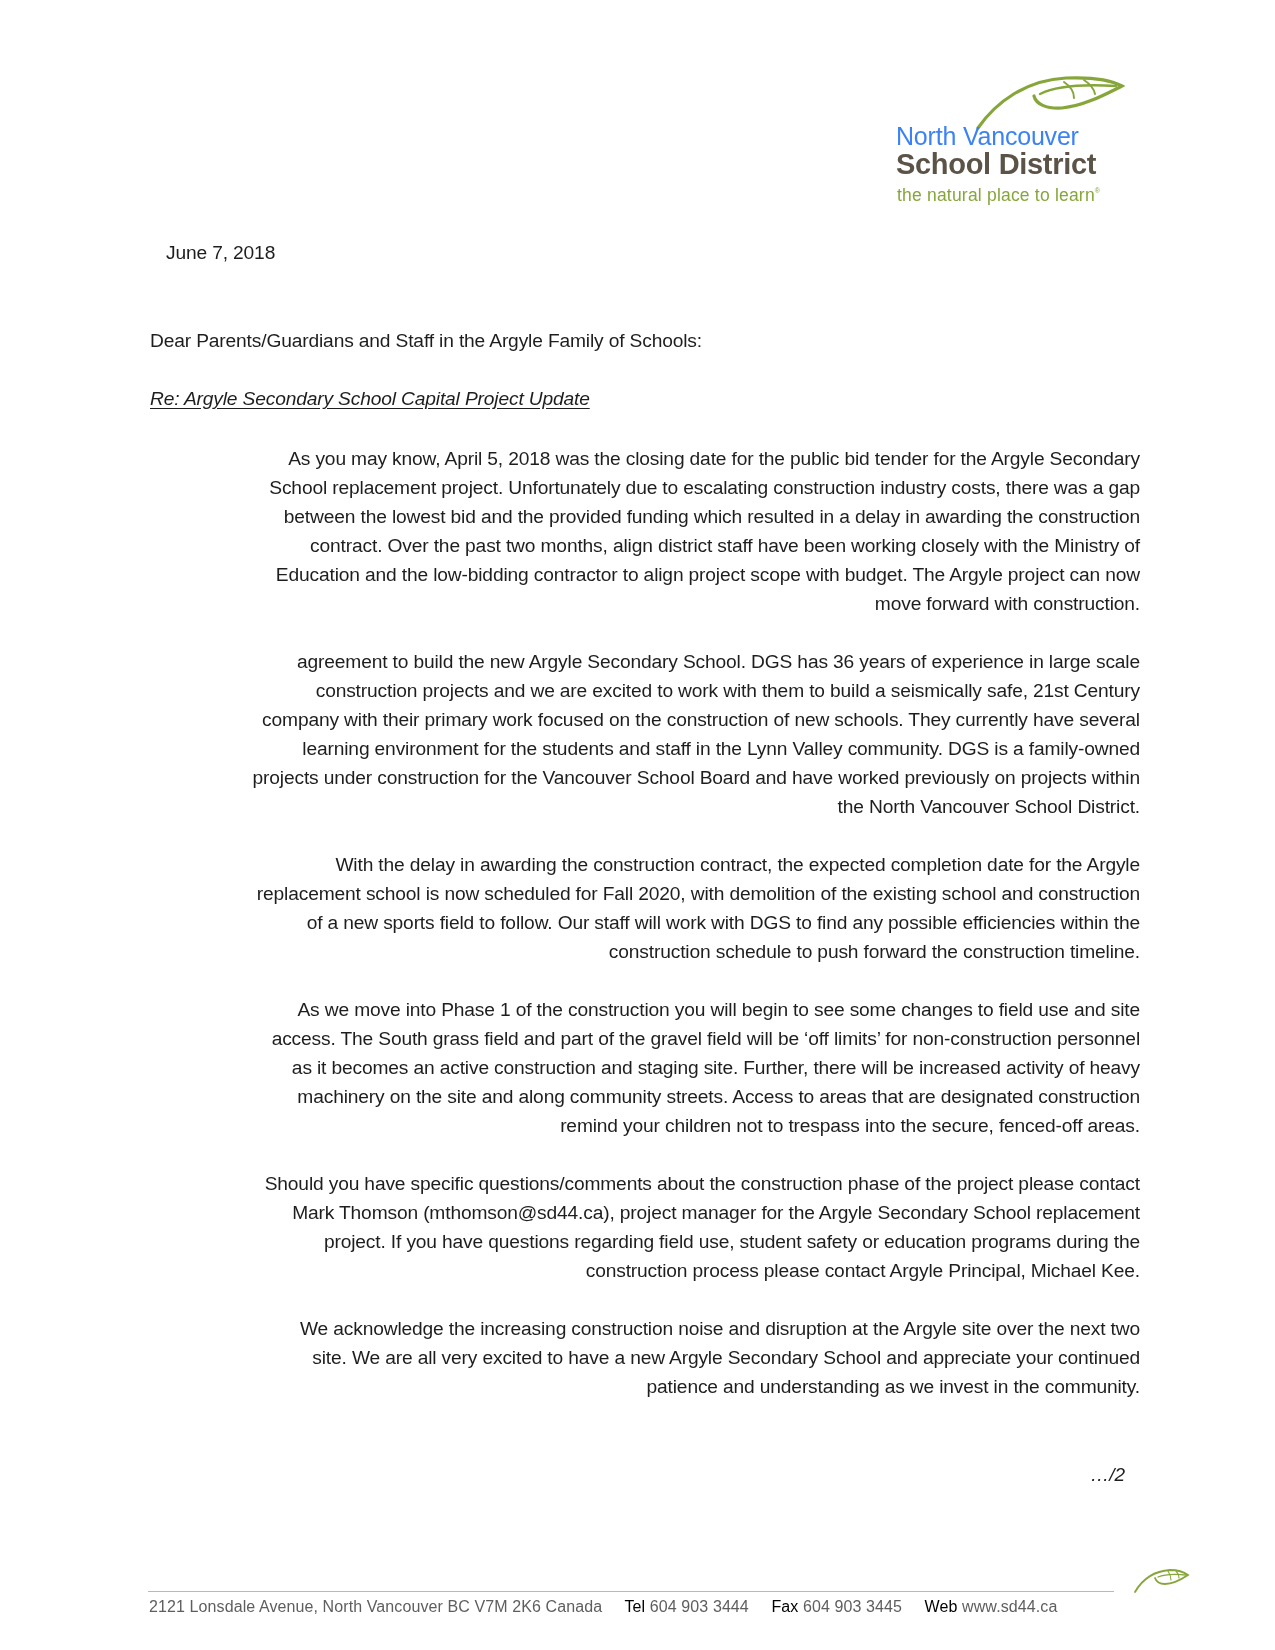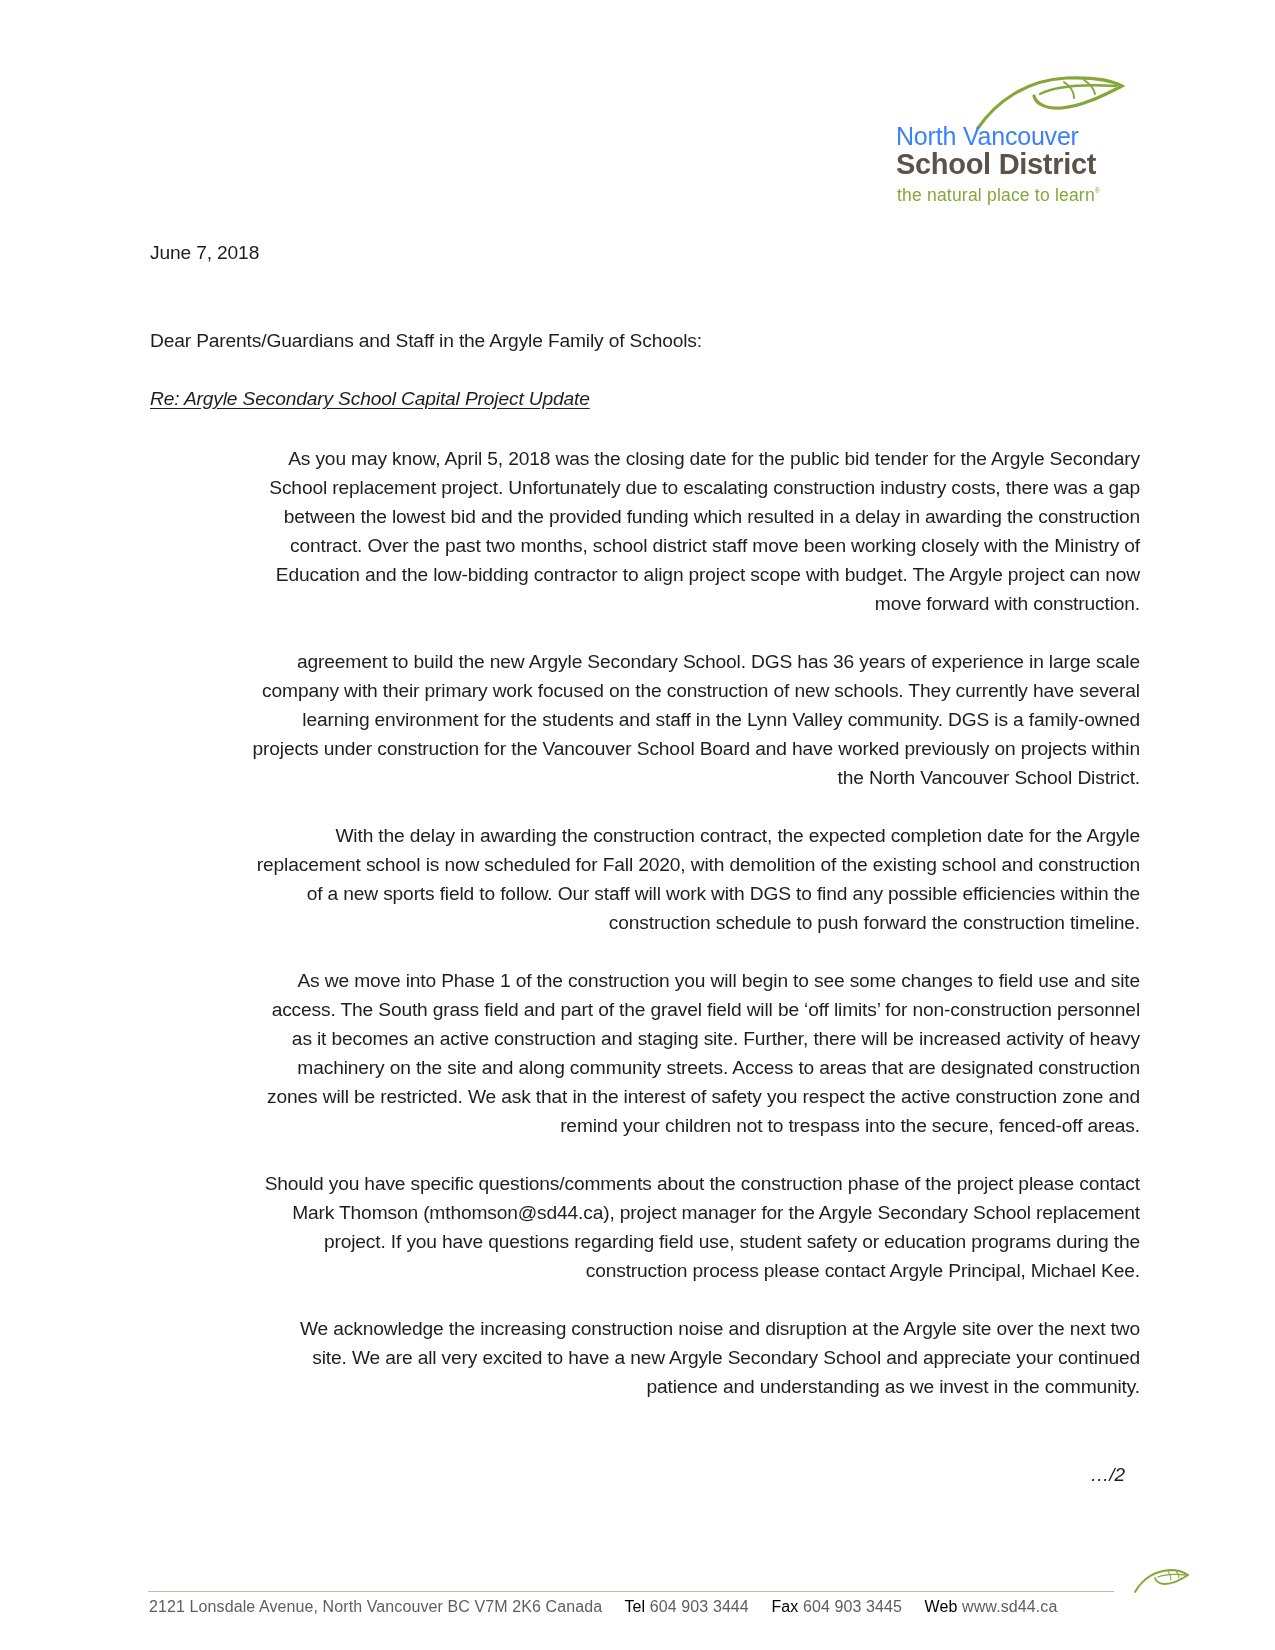--- a/index.html
+++ b/index.html
@@ -5,21 +5,21 @@
     html, body { margin: 0; padding: 0; background: #ffffff; }
     body { width: 1275px; height: 1650px; position: relative; overflow: hidden;
            font-family: "Liberation Sans", "DejaVu Sans", sans-serif; color: #1e1e1e; }
     .logo { position: absolute; left: 896px; top: 72px; width: 240px; height: 140px; }
     .logo .leaf { position: absolute; left: 70px; top: 0px; width: 160px; height: 60px; }
     .logo .l1 { position: absolute; left: 0; top: 50px; font-size: 25px; color: #3b82f6; letter-spacing: -0.2px; white-space: nowrap; }
     .logo .l2 { position: absolute; left: 0; top: 76px; font-size: 29px; font-weight: bold; color: #5b5347; letter-spacing: -0.3px; white-space: nowrap; }
     .logo .l3 { position: absolute; left: 1px; top: 113px; font-size: 17.5px; color: #86a63a; white-space: nowrap; letter-spacing: 0.2px; }
     .logo .l3 sup { font-size: 7px; vertical-align: top; position: relative; top: 2px; }
     .text { position: absolute; left: 150px; font-size: 19.2px; line-height: 29px; white-space: nowrap; letter-spacing: -0.15px; }
-    .date { top: 238px; }
+    .date { top: 238px; margin-left: 16px; }
     .salutation { top: 326px; }
     .re { top: 384px; font-style: italic; text-decoration: underline; text-underline-offset: 3px; }
     .body { position: absolute; left: 150px; top: 444px; width: 990px; font-size: 19.2px; line-height: 29px; letter-spacing: -0.15px; }
     .para { margin: 0 0 29px 0; }
     .line { display: block; white-space: nowrap; text-align: right; }
     .pagenum { position: absolute; right: 150px; top: 1460px; font-size: 19px; font-style: italic; line-height: 29px; }
     .footer-rule { position: absolute; left: 148px; top: 1591px; width: 966px; height: 0; border-top: 1.5px solid #b9c098; }
     .footer-leaf { position: absolute; left: 1132px; top: 1566px; width: 58px; height: 28px; }
     .footer { position: absolute; left: 149px; top: 1598px; font-size: 16px; color: #5e5e5e; white-space: nowrap; letter-spacing: 0.1px; }
     .footer .lbl { color: #000000; }
@@ -42,43 +42,43 @@
 
 <div class="text date">June 7, 2018</div>
 <div class="text salutation">Dear Parents/Guardians and Staff in the Argyle Family of Schools:</div>
 <div class="text re">Re: Argyle Secondary School Capital Project Update</div>
 
 <div class="body">
   <p class="para">
     <span class="line">As you may know, April 5, 2018 was the closing date for the public bid tender for the Argyle Secondary</span>
     <span class="line">School replacement project. Unfortunately due to escalating construction industry costs, there was a gap</span>
     <span class="line">between the lowest bid and the provided funding which resulted in a delay in awarding the construction</span>
-    <span class="line">contract. Over the past two months, school district staff move been working closely with the Ministry of</span>
+    <span class="line">contract. Over the past two months, align district staff have been working closely with the Ministry of</span>
     <span class="line">Education and the low-bidding contractor to align project scope with budget. The Argyle project can now</span>
     <span class="line">move forward with construction.</span>
   </p>
   <p class="para">
     <span class="line">agreement to build the new Argyle Secondary School. DGS has 36 years of experience in large scale</span>
+    <span class="line">construction projects and we are excited to work with them to build a seismically safe, 21st Century</span>
     <span class="line">company with their primary work focused on the construction of new schools. They currently have several</span>
     <span class="line">learning environment for the students and staff in the Lynn Valley community. DGS is a family-owned</span>
     <span class="line">projects under construction for the Vancouver School Board and have worked previously on projects within</span>
     <span class="line">the North Vancouver School District.</span>
   </p>
   <p class="para">
     <span class="line">With the delay in awarding the construction contract, the expected completion date for the Argyle</span>
     <span class="line">replacement school is now scheduled for Fall 2020, with demolition of the existing school and construction</span>
     <span class="line">of a new sports field to follow. Our staff will work with DGS to find any possible efficiencies within the</span>
     <span class="line">construction schedule to push forward the construction timeline.</span>
   </p>
   <p class="para">
     <span class="line">As we move into Phase 1 of the construction you will begin to see some changes to field use and site</span>
     <span class="line">access. The South grass field and part of the gravel field will be ‘off limits’ for non-construction personnel</span>
     <span class="line">as it becomes an active construction and staging site. Further, there will be increased activity of heavy</span>
     <span class="line">machinery on the site and along community streets. Access to areas that are designated construction</span>
-    <span class="line">zones will be restricted. We ask that in the interest of safety you respect the active construction zone and</span>
     <span class="line">remind your children not to trespass into the secure, fenced-off areas.</span>
   </p>
   <p class="para">
     <span class="line">Should you have specific questions/comments about the construction phase of the project please contact</span>
     <span class="line">Mark Thomson (mthomson@sd44.ca), project manager for the Argyle Secondary School replacement</span>
     <span class="line">project. If you have questions regarding field use, student safety or education programs during the</span>
     <span class="line">construction process please contact Argyle Principal, Michael Kee.</span>
   </p>
   <p class="para">
     <span class="line">We acknowledge the increasing construction noise and disruption at the Argyle site over the next two</span>

